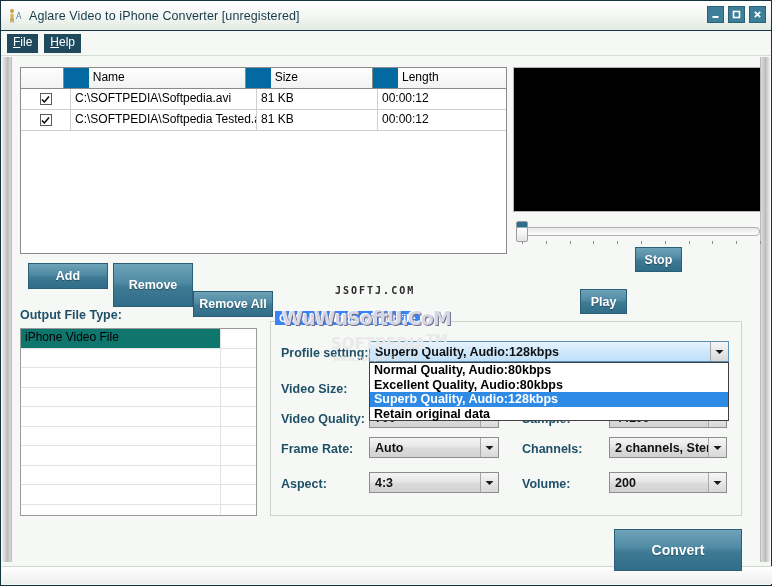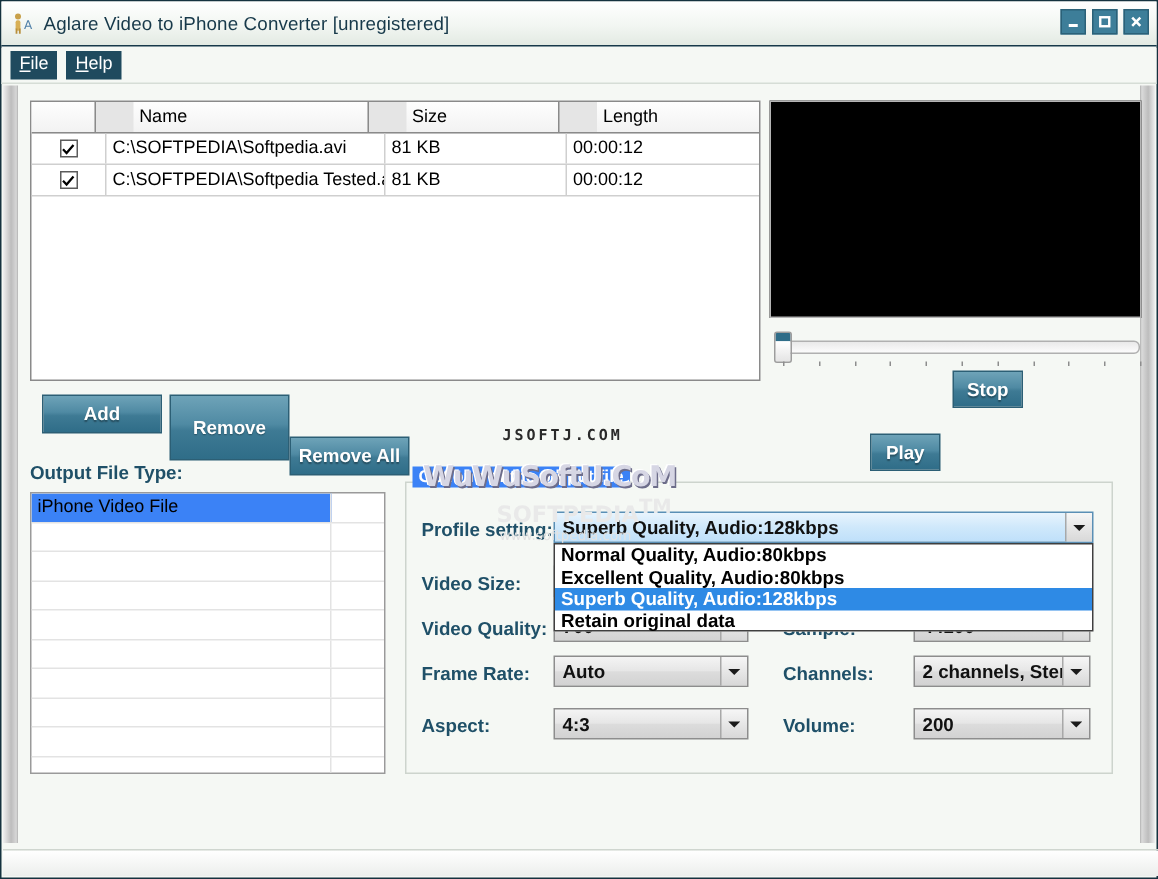--- a/index.html
+++ b/index.html
@@ -67,21 +67,21 @@
     border-top:1px solid #cfd6cf;
     box-sizing:border-box;
   }
 
   
   .filelist{
     position:absolute;left:19px;top:66px;width:487px;height:187px;
     background:#ffffff;border:1px solid #8a8a8a;box-sizing:border-box;
     overflow:hidden;
   }
-  .fl-head{display:flex;height:20px;background:#e5e5e5;border-bottom:1px solid #8a8a8a;gap:25px;}
+  .fl-head{display:flex;height:20px;background:#0369a1;border-bottom:1px solid #8a8a8a;gap:25px;}
   .fl-head .th{
     border-right:1px solid #8a8a8a;
     font-size:12px;color:#000;padding:2px 0 0 4px;box-sizing:border-box;
     background:linear-gradient(to bottom,#fefefe,#f2f2f2);
     overflow:hidden;white-space:nowrap;
   }
   .c0{width:50px;}
   .c1{width:186px;}
   .c2{width:121px;}
   .c3{width:128px;border-right:none !important;}
@@ -142,21 +142,21 @@
   }
   .lbl-output{left:19px;top:307px;}
   .outlist{
     position:absolute;left:19px;top:327px;width:237px;height:188px;
     background:#ffffff;border:1px solid #9a9a9a;box-sizing:border-box;overflow:hidden;
   }
   .outlist .orow{height:18.5px;border-bottom:1px solid #e3e3e3;display:flex;}
   .outlist .oc1{width:200px;border-right:1px solid #e3e3e3;font-size:12px;color:#000;
     padding:1px 0 0 4px;box-sizing:border-box;white-space:nowrap;}
   .outlist .oc2{flex:1;}
-  .outlist .orow.sel .oc1{background:#3b82f6;}
+  .outlist .orow.sel .oc1{background:#0f766e;}
 
   
   .groupbox{
     position:absolute;left:269px;top:320px;width:472px;height:195px;
     border:1px solid #cdd4cd;background:transparent;box-sizing:border-box;
   }
   .group-title{
     position:absolute;left:274px;top:310px;
     background:#3b82f6;color:#ffffff;font-size:11.5px;font-weight:bold;
     padding:1px 4px;z-index:3;white-space:nowrap;
@@ -449,14 +449,15 @@
     </span>
   </div>
 
   <div class="dropdown" id="dropdown">
       <div class="dd-item">Normal Quality, Audio:80kbps</div>
       <div class="dd-item">Excellent Quality, Audio:80kbps</div>
       <div class="dd-item active" style="background: rgb(46, 138, 229);">Superb Quality, Audio:128kbps</div>
       <div class="dd-item">Retain original data</div>
     </div>
 
+  <div class="tbtn btn-convert">Convert</div>
 
 </div>
 
 </body></html>

